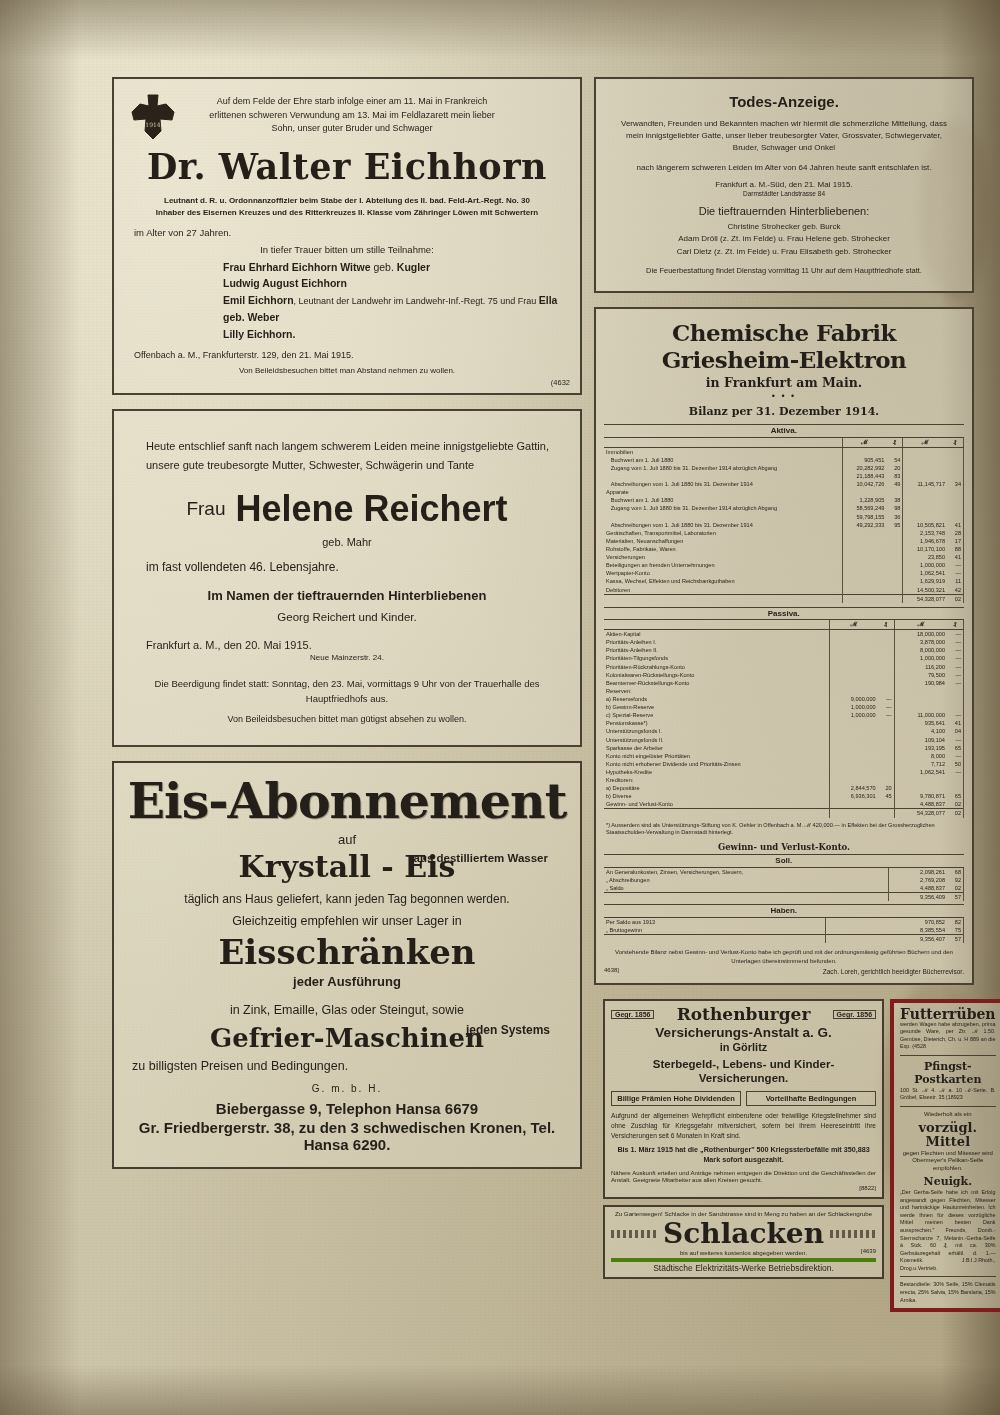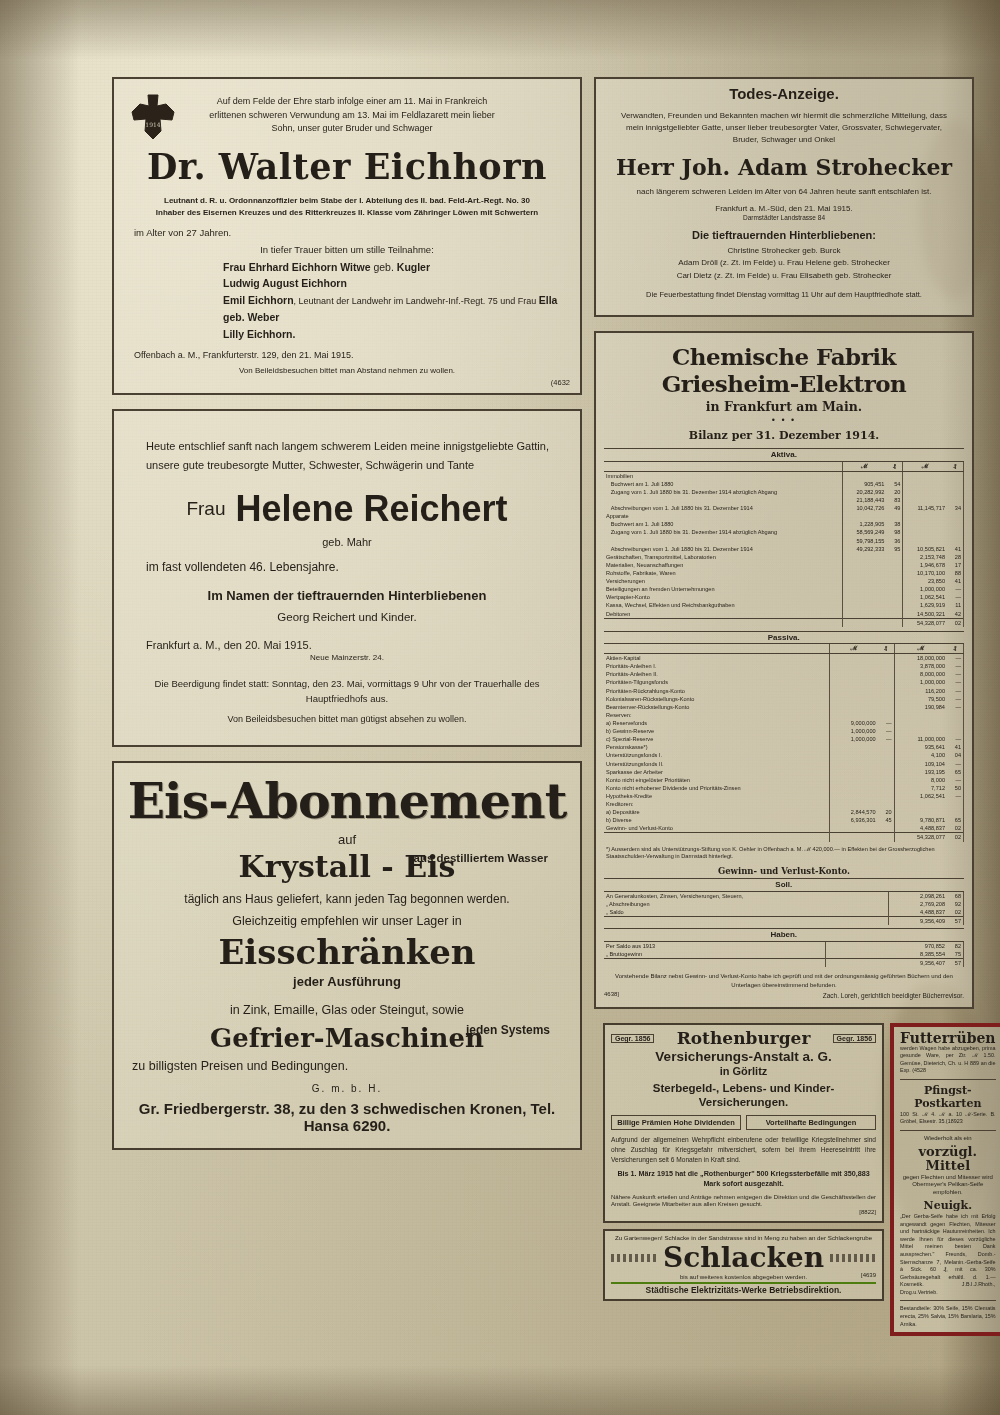--- a/index.html
+++ b/index.html
@@ -92,21 +92,21 @@
   .eis-adr1{font-size:15px;font-weight:bold;text-align:center;margin:4px 0 2px;}
   .eis-adr2{font-size:15px;font-weight:bold;text-align:center;margin:2px 0 0;}
 
   
   .todes-h{font-size:15px;font-weight:bold;text-align:center;margin:4px 0 8px;}
   .todes-p{font-size:8px;line-height:1.5;text-align:center;margin:0 4px 8px;}
   .herr{font-family:"DejaVu Serif", serif;font-weight:bold;font-size:22px;text-align:center;margin:4px 0 6px;}
   .todes-sub{font-size:8px;line-height:1.5;text-align:center;margin:0 4px 6px;}
   .todes-date{font-size:8px;text-align:center;margin:6px 0 0;}
   .todes-date2{font-size:6.5px;text-align:center;margin:1px 0 8px;}
-  .hint-h{font-size:11px;font-weight:bold;text-align:center;margin:6px 0 4px;}
+  .hint-h{font-size:11px;font-weight:normal;text-align:center;margin:6px 0 4px;}
   .hint-l{font-size:8px;line-height:1.55;text-align:center;}
   .todes-f{font-size:7.5px;line-height:1.45;text-align:center;margin:8px 4px 2px;}
 
   
   .fraktur{font-family:"DejaVu Serif", serif;font-weight:bold;}
   .bil-h1{font-size:23px;text-align:center;letter-spacing:-.5px;margin:4px 0 0;}
   .bil-h2{font-size:12.5px;text-align:center;margin:2px 0 4px;}
   .bil-h3{font-size:11px;text-align:center;margin:6px 0 6px;font-weight:bold;}
   .dot{text-align:center;font-size:9px;letter-spacing:2px;line-height:.6;margin:2px 0 4px;}
   table.bal{width:100%;border-collapse:collapse;font-size:5.6px;line-height:1.45;}
@@ -137,21 +137,21 @@
   .roth-t{font-size:6.6px;line-height:1.5;text-align:justify;}
   .roth-b{font-size:7.2px;line-height:1.45;text-align:center;font-weight:bold;margin:4px 0;}
   .fut-h{font-family:"DejaVu Serif",serif;font-weight:bold;font-size:14px;text-align:center;line-height:1;}
   .fut-t{font-size:5.4px;line-height:1.4;text-align:justify;}
   .fut-h2{font-family:"DejaVu Serif",serif;font-weight:bold;font-size:11px;text-align:center;margin:3px 0 1px;}
   .fut-h3{font-family:"DejaVu Serif",serif;font-weight:bold;font-size:13px;text-align:center;margin:3px 0 1px;line-height:1.05;}
   .slack{border:2px solid #463d2f;margin-top:6px;padding:3px 6px 4px;background:rgba(236,231,212,.35);}
   .slack-top{font-size:6.2px;line-height:1.4;text-align:center;}
   .slack-w{font-family:"DejaVu Serif",serif;font-weight:bold;font-size:28px;text-align:center;line-height:1;margin:1px 0;}
   .slack-b{font-size:6.2px;text-align:center;}
-  .slack-f{font-weight:bold;font-size:8.5px;text-align:center;border-top:2px solid #4d7c0f;margin-top:2px;padding-top:1px;}
+  .slack-f{font-weight:normal;font-size:8.5px;text-align:center;border-top:4px solid #4d7c0f;margin-top:2px;padding-top:1px;}
   .wing{display:inline-block;width:46px;height:8px;vertical-align:middle;
     background:repeating-linear-gradient(90deg,#4a4133 0 3px,transparent 3px 6px);opacity:.8;}
   .hr2{border:0;border-top:1px solid #4a4133;margin:4px 0;}
   .blot{position:absolute;border-radius:50%;background:rgba(90,70,40,.18);filter:blur(6px);}
 </style>
 </head>
 <body>
 
 <div class="page"></div>
 <div class="grain"></div>
@@ -218,32 +218,32 @@
       <div class="eis-gl">Gleichzeitig empfehlen wir unser Lager in</div>
       <div class="eis-schrank">Eisschränken</div>
       <div class="eis-jeder">jeder Ausführung</div>
       <div class="eis-zink">in Zink, Emaille, Glas oder Steingut, sowie</div>
       <div style="position:relative;">
         <div class="eis-gefrier">Gefrier-Maschinen</div>
         <div class="eis-jedenr" style="top:0px;">jeden Systems</div>
       </div>
       <div class="eis-billig">zu billigsten Preisen und Bedingungen.</div>
       <div class="eis-gmbh">G. m. b. H.</div>
+      <div class="eis-adr1">Biebergasse 9, Telephon Hansa 6679</div>
       <div class="eis-adr2">Gr. Friedbergerstr. 38, zu den 3 schwedischen Kronen, Tel. Hansa 6290.</div>
     </div>
 
   </div>
 
   <div class="col-right">
 
     <div class="box">
-      <div class="inner" style="padding:2px 12px 12px;">
+      <div class="inner" style="padding:10px 12px 12px;">
         <div class="todes-h">Todes-Anzeige.</div>
         <div class="todes-p">Verwandten, Freunden und Bekannten machen wir hiermit die schmerzliche Mitteilung, dass mein innigstgeliebter Gatte, unser lieber treubesorgter Vater, Grossvater, Schwiegervater, Bruder, Schwager und Onkel</div>
-        <div class="herr">Herr Joh. Adam Strohecker</div>
         <div class="todes-sub">nach längerem schweren Leiden im Alter von 64 Jahren heute sanft entschlafen ist.</div>
         <div class="todes-date">Frankfurt a. M.-Süd, den 21. Mai 1915.</div>
         <div class="todes-date2">Darmstädter Landstrasse 84</div>
         <div class="hint-h">Die tieftrauernden Hinterbliebenen:</div>
         <div class="hint-l">
           <div>Christine Strohecker geb. Burck</div>
           <div>Adam Dröll (z. Zt. im Felde) u. Frau Helene geb. Strohecker</div>
           <div>Carl Dietz (z. Zt. im Felde) u. Frau Elisabeth geb. Strohecker</div>
         </div>
         <div class="todes-f">Die Feuerbestattung findet Dienstag vormittag 11 Uhr auf dem Hauptfriedhofe statt.</div>

